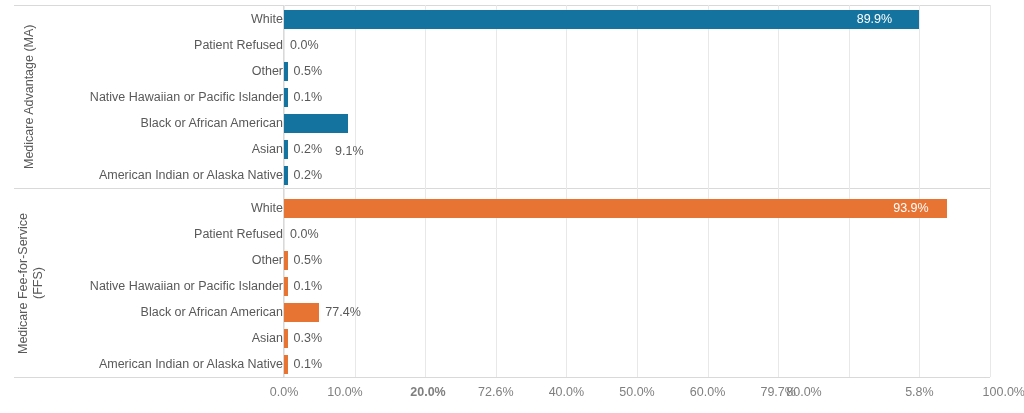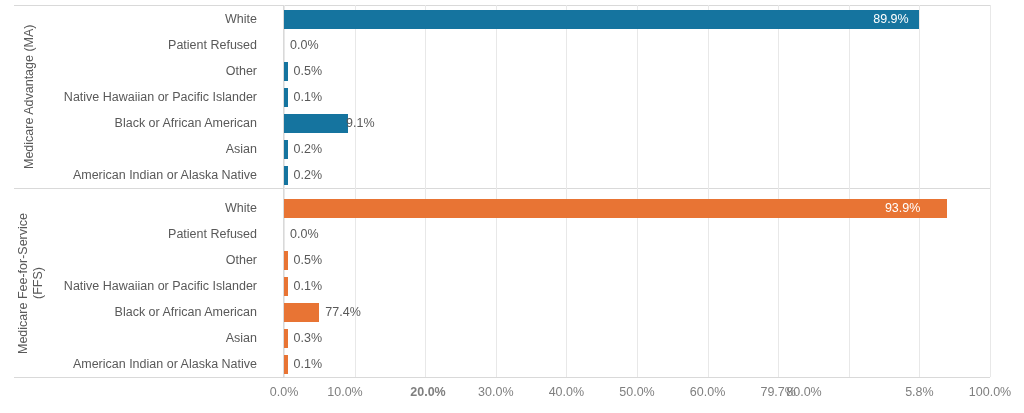--- a/index.html
+++ b/index.html
@@ -81,21 +81,21 @@
     width: 1024px;
   }
   .cat-label {
     position: absolute;
     right: 741px;            
     top: 0;
     width: 240px;
     height: 26px;
     line-height: 26px;
     text-align: right;
-    padding-right: 26px;
+    padding-right: 0;
     box-sizing: content-box;
     color: #595959;
     font-size: 12.5px;
     white-space: nowrap;
   }
 
   .bar {
     position: absolute;
     left: 284px;
     top: 4px;
@@ -152,55 +152,55 @@
     </div>
 
   <div class="group-label" id="group-ma">Medicare Advantage (MA)</div>
   <div class="group-label" id="group-ffs">Medicare Fee-for-Service
 (FFS)</div>
 
   <div id="rows-layer">
       <div class="row" style="top: 6px;">
         <div class="cat-label">White</div>
         <div class="bar ma" style="width: 634.694px; background: rgb(21, 116, 159);"></div>
-        <div class="bar-value inside" style="left: 856.694px; width: 52px; text-align: right;">89.9%</div>
+        <div class="bar-value inside" style="left: 856.694px; width: 52px; ">89.9%</div>
       </div>
       <div class="row" style="top: 32px;">
         <div class="cat-label">Patient Refused</div>
         <div class="bar-value outside" style="left: 290px;">0.0%</div>
       </div>
       <div class="row" style="top: 58px;">
         <div class="cat-label">Other</div>
         <div class="bar ma" style="width: 3.53px; background: rgb(21, 116, 159);"></div>
         <div class="bar-value outside" style="left: 293.53px;">0.5%</div>
       </div>
       <div class="row" style="top: 84px;">
         <div class="cat-label">Native Hawaiian or Pacific Islander</div>
         <div class="bar ma" style="width: 3.5px; background: rgb(21, 116, 159);"></div>
         <div class="bar-value outside" style="left: 293.5px;">0.1%</div>
       </div>
       <div class="row" style="top: 110px;">
         <div class="cat-label">Black or African American</div>
         <div class="bar ma" style="width: 64.246px; background: rgb(21, 116, 159);"></div>
-        <div class="bar-value outside" style="left: 346px;">9.1%</div>
+        <div class="bar-value outside" style="left: 335px; margin-top: 28px;">9.1%</div>
       </div>
       <div class="row" style="top: 136px;">
         <div class="cat-label">Asian</div>
         <div class="bar ma" style="width: 3.5px; background: rgb(21, 116, 159);"></div>
         <div class="bar-value outside" style="left: 293.5px;">0.2%</div>
       </div>
       <div class="row" style="top: 162px;">
         <div class="cat-label">American Indian or Alaska Native</div>
         <div class="bar ma" style="width: 3.5px; background: rgb(21, 116, 159);"></div>
         <div class="bar-value outside" style="left: 293.5px;">0.2%</div>
       </div>
       <div class="row" style="top: 195px;">
         <div class="cat-label">White</div>
         <div class="bar ffs" style="width: 662.934px; background: rgb(232, 116, 52);"></div>
-        <div class="bar-value inside" style="left: 884.934px; width: 52px; text-align: left;">93.9%</div>
+        <div class="bar-value inside" style="left: 884.934px; width: 52px; text-align: center;">93.9%</div>
       </div>
       <div class="row" style="top: 221px;">
         <div class="cat-label">Patient Refused</div>
         <div class="bar-value outside" style="left: 290px;">0.0%</div>
       </div>
       <div class="row" style="top: 247px;">
         <div class="cat-label">Other</div>
         <div class="bar ffs" style="width: 3.53px; background: rgb(232, 116, 52);"></div>
         <div class="bar-value outside" style="left: 293.53px;">0.5%</div>
       </div>
@@ -223,23 +223,23 @@
         <div class="cat-label">American Indian or Alaska Native</div>
         <div class="bar ffs" style="width: 3.5px; background: rgb(232, 116, 52);"></div>
         <div class="bar-value outside" style="left: 293.5px;">0.1%</div>
       </div>
     </div>
 
   <div id="ticks-layer">
       <div class="tick-label" style="left: 249px;">0.0%</div>
       <div class="tick-label" style="left: 310px;">10.0%</div>
       <div class="tick-label" style="left: 393px; font-weight: bold;">20.0%</div>
-      <div class="tick-label" style="left: 460.8px;">30.0%</div>
+      <div class="tick-label" style="left: 460.8px;">72.6%</div>
       <div class="tick-label" style="left: 531.4px;">40.0%</div>
       <div class="tick-label" style="left: 602px;">50.0%</div>
       <div class="tick-label" style="left: 672.6px;">60.0%</div>
       <div class="tick-label" style="left: 743.2px;">79.7%</div>
       <div class="tick-label" style="left: 769px;">80.0%</div>
       <div class="tick-label" style="left: 884.4px;">5.8%</div>
-      <div class="tick-label" style="left: 955px;">100.0%</div>
+      <div class="tick-label" style="left: 955px; text-align: right;">100.0%</div>
     </div>
 
 </div>
 
 </body></html>

